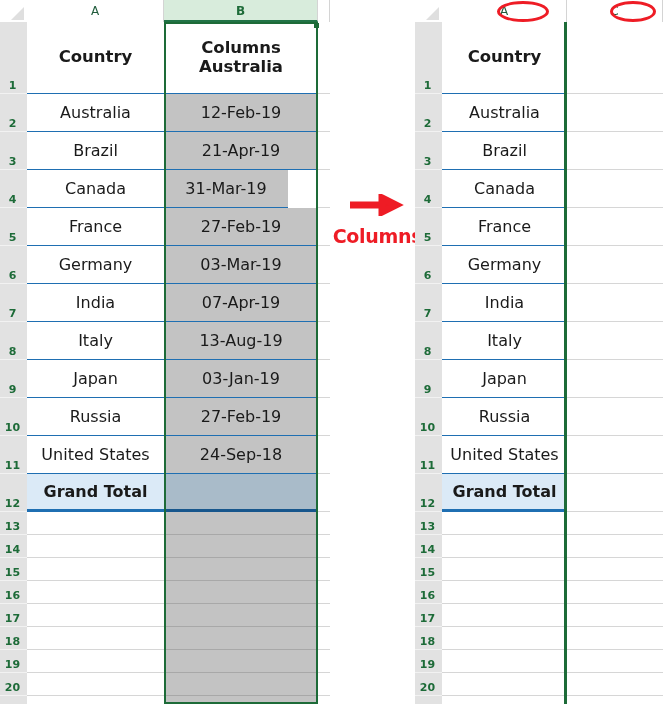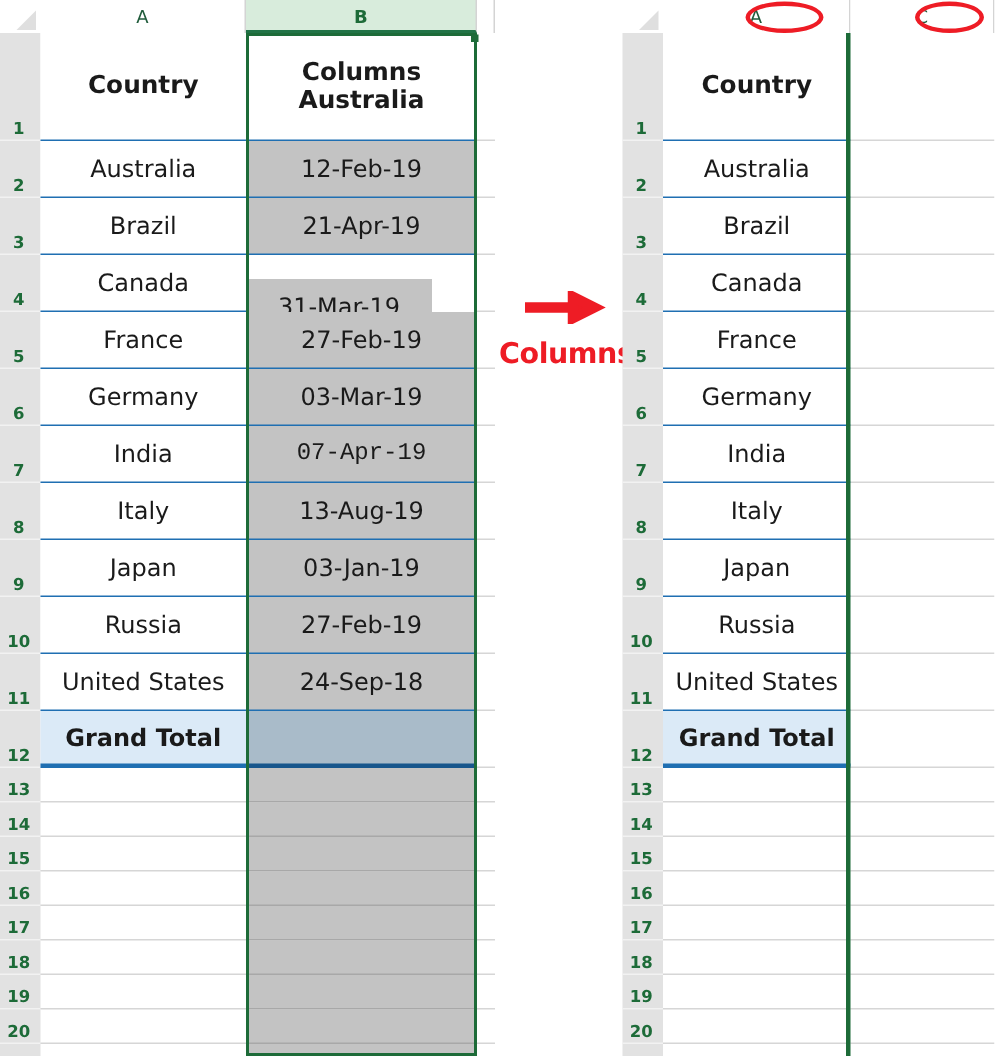--- a/index.html
+++ b/index.html
@@ -264,42 +264,42 @@
       <div class="cell tbl" style="left: 27px; width: 137px; top: 132px; height: 38px;">
         <span>Brazil</span>
       </div>
       <div class="cell tbl-sel" style="left: 164px; width: 154px; top: 132px; height: 38px;">
         <span>21-Apr-19</span>
       </div>
       <div class="cell gridline" style="left: 318px; width: 12px; top: 132px; height: 38px;"></div>
       <div class="cell tbl" style="left: 27px; width: 137px; top: 170px; height: 38px;">
         <span>Canada</span>
       </div>
-      <div class="cell tbl-sel" style="left: 164px; width: 124px; top: 186px; height: 38px;">
+      <div class="cell tbl-sel" style="left: 164px; width: 124px; top: 170px; height: 38px;">
         <span>31-Mar-19</span>
       </div>
       <div class="cell gridline" style="left: 318px; width: 12px; top: 170px; height: 38px;"></div>
       <div class="cell tbl" style="left: 27px; width: 137px; top: 208px; height: 38px;">
         <span>France</span>
       </div>
       <div class="cell tbl-sel" style="left: 164px; width: 154px; top: 208px; height: 38px;">
         <span>27-Feb-19</span>
       </div>
       <div class="cell gridline" style="left: 318px; width: 12px; top: 208px; height: 38px;"></div>
       <div class="cell tbl" style="left: 27px; width: 137px; top: 246px; height: 38px;">
         <span>Germany</span>
       </div>
       <div class="cell tbl-sel" style="left: 164px; width: 154px; top: 246px; height: 38px;">
         <span>03-Mar-19</span>
       </div>
       <div class="cell gridline" style="left: 318px; width: 12px; top: 246px; height: 38px;"></div>
       <div class="cell tbl" style="left: 27px; width: 137px; top: 284px; height: 38px;">
         <span>India</span>
       </div>
-      <div class="cell tbl-sel" style="left: 164px; width: 154px; top: 284px; height: 38px; font-family: Liberation Mono, monospace;">
+      <div class="cell tbl-sel" style="left: 164px; width: 154px; top: 284px; height: 38px;">
         <span>07-Apr-19</span>
       </div>
       <div class="cell gridline" style="left: 318px; width: 12px; top: 284px; height: 38px;"></div>
       <div class="cell tbl" style="left: 27px; width: 137px; top: 322px; height: 38px;">
         <span>Italy</span>
       </div>
       <div class="cell tbl-sel" style="left: 164px; width: 154px; top: 322px; height: 38px;">
         <span>13-Aug-19</span>
       </div>
       <div class="cell gridline" style="left: 318px; width: 12px; top: 322px; height: 38px;"></div>

